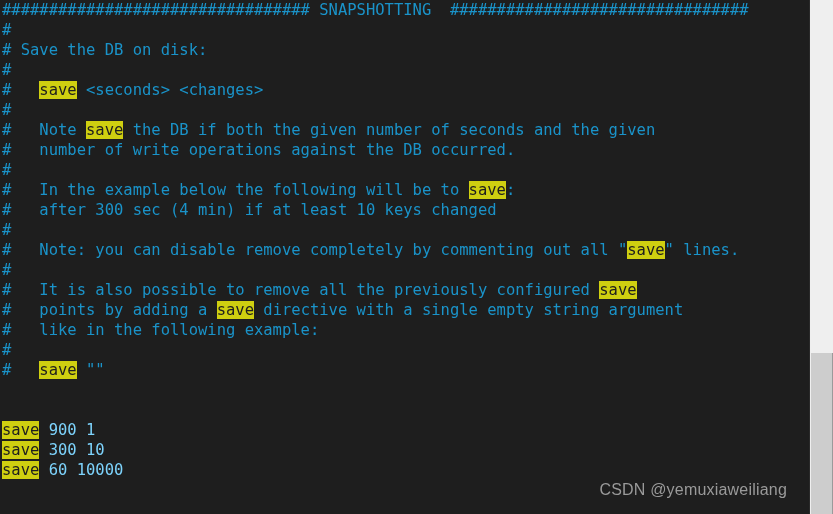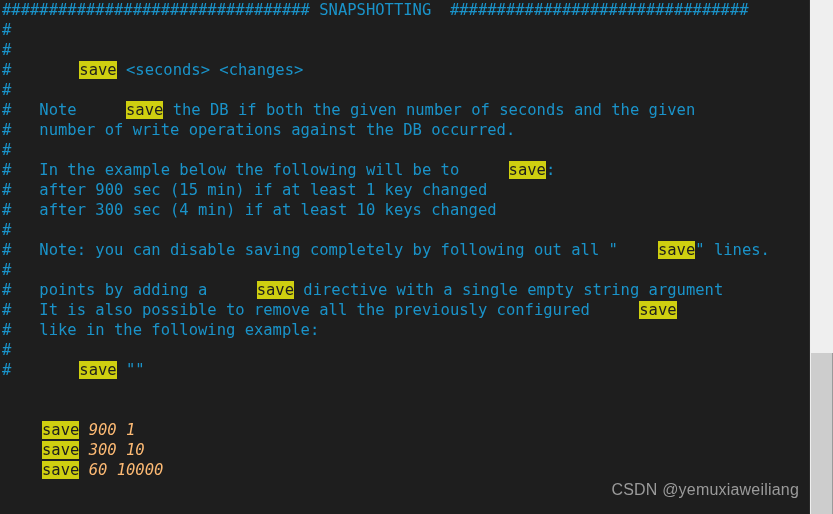--- a/index.html
+++ b/index.html
@@ -34,25 +34,24 @@
     white-space: pre;
     letter-spacing: 0px;
     padding-left: 2px;
     color: #1a9fd4;
   }
   .tok {
     white-space: pre;
   }
   .c-comment   { color: #1a93c9; }
   .c-hash      { color: #1a93c9; }
-  .c-plain     { color: #fdba74; font-style: italic; }
+  .c-plain     { color: #7dd3fc; }
   .c-highlight {
     background: #cfcf10;
     color: #1e1e1e;
-    margin-left: 40px;
   }
 
   
   #scrollbar {
     position: absolute;
     right: 0;
     top: 0;
     width: 24px;
     height: 514px;
     background: #efefef;
@@ -62,52 +61,52 @@
   #scroll-thumb {
     position: absolute;
     left: 1px;
     width: 22px;
     background: #cdcdcd;
     border-right: 1px solid #9a9a9a;
     box-sizing: border-box;
   }
   #watermark {
     position: absolute;
-    right: 34px;
+    right: 46px;
     bottom: 15px;
     font-family: "Liberation Sans", sans-serif;
     font-size: 16px;
     color: #9a9a9a;
     white-space: pre;
     letter-spacing: 0.2px;
   }
 </style>
 </head>
 <body>
 
 <div id="viewport">
 
   <div id="terminal">
 
   <div class="line"><span class="tok c-comment">#################################</span><span class="tok c-comment"> SNAPSHOTTING  </span><span class="tok c-comment">################################</span></div>
       <div class="line"><span class="tok c-hash">#</span></div>
+      <div class="line"><span class="tok c-comment"># Save the DB on disk:</span></div>
       <div class="line"><span class="tok c-hash">#</span></div>
       <div class="line"><span class="tok c-comment">#   </span><span class="tok c-highlight">save</span><span class="tok c-comment"> &lt;seconds&gt; &lt;changes&gt;</span></div>
       <div class="line"><span class="tok c-hash">#</span></div>
       <div class="line"><span class="tok c-comment">#   Note </span><span class="tok c-highlight">save</span><span class="tok c-comment"> the DB if both the given number of seconds and the given</span></div>
       <div class="line"><span class="tok c-comment">#   number of write operations against the DB occurred.</span></div>
       <div class="line"><span class="tok c-hash">#</span></div>
       <div class="line"><span class="tok c-comment">#   In the example below the following will be to </span><span class="tok c-highlight">save</span><span class="tok c-comment">:</span></div>
-      <div class="line"><span class="tok c-comment">#   after 900 sec (15 min) if at least 1 key changed</span></div>
       <div class="line"><span class="tok c-comment">#   after 300 sec (4 min) if at least 10 keys changed</span></div>
       <div class="line"><span class="tok c-hash">#</span></div>
-      <div class="line"><span class="tok c-comment">#   Note: you can disable saving completely by following out all "</span><span class="tok c-highlight">save</span><span class="tok c-comment">" lines.</span></div>
+      <div class="line"><span class="tok c-comment">#   Note: you can disable remove completely by commenting out all "</span><span class="tok c-highlight">save</span><span class="tok c-comment">" lines.</span></div>
       <div class="line"><span class="tok c-hash">#</span></div>
+      <div class="line"><span class="tok c-comment">#   It is also possible to remove all the previously configured </span><span class="tok c-highlight">save</span></div>
       <div class="line"><span class="tok c-comment">#   points by adding a </span><span class="tok c-highlight">save</span><span class="tok c-comment"> directive with a single empty string argument</span></div>
-      <div class="line"><span class="tok c-comment">#   It is also possible to remove all the previously configured </span><span class="tok c-highlight">save</span></div>
       <div class="line"><span class="tok c-comment">#   like in the following example:</span></div>
       <div class="line"><span class="tok c-hash">#</span></div>
       <div class="line"><span class="tok c-comment">#   </span><span class="tok c-highlight">save</span><span class="tok c-comment"> ""</span></div>
       <div class="line">&nbsp;</div>
       <div class="line">&nbsp;</div>
       <div class="line"><span class="tok c-highlight">save</span><span class="tok c-plain"> 900 1</span></div>
       <div class="line"><span class="tok c-highlight">save</span><span class="tok c-plain"> 300 10</span></div>
       <div class="line"><span class="tok c-highlight">save</span><span class="tok c-plain"> 60 10000</span></div>
     </div>
 

